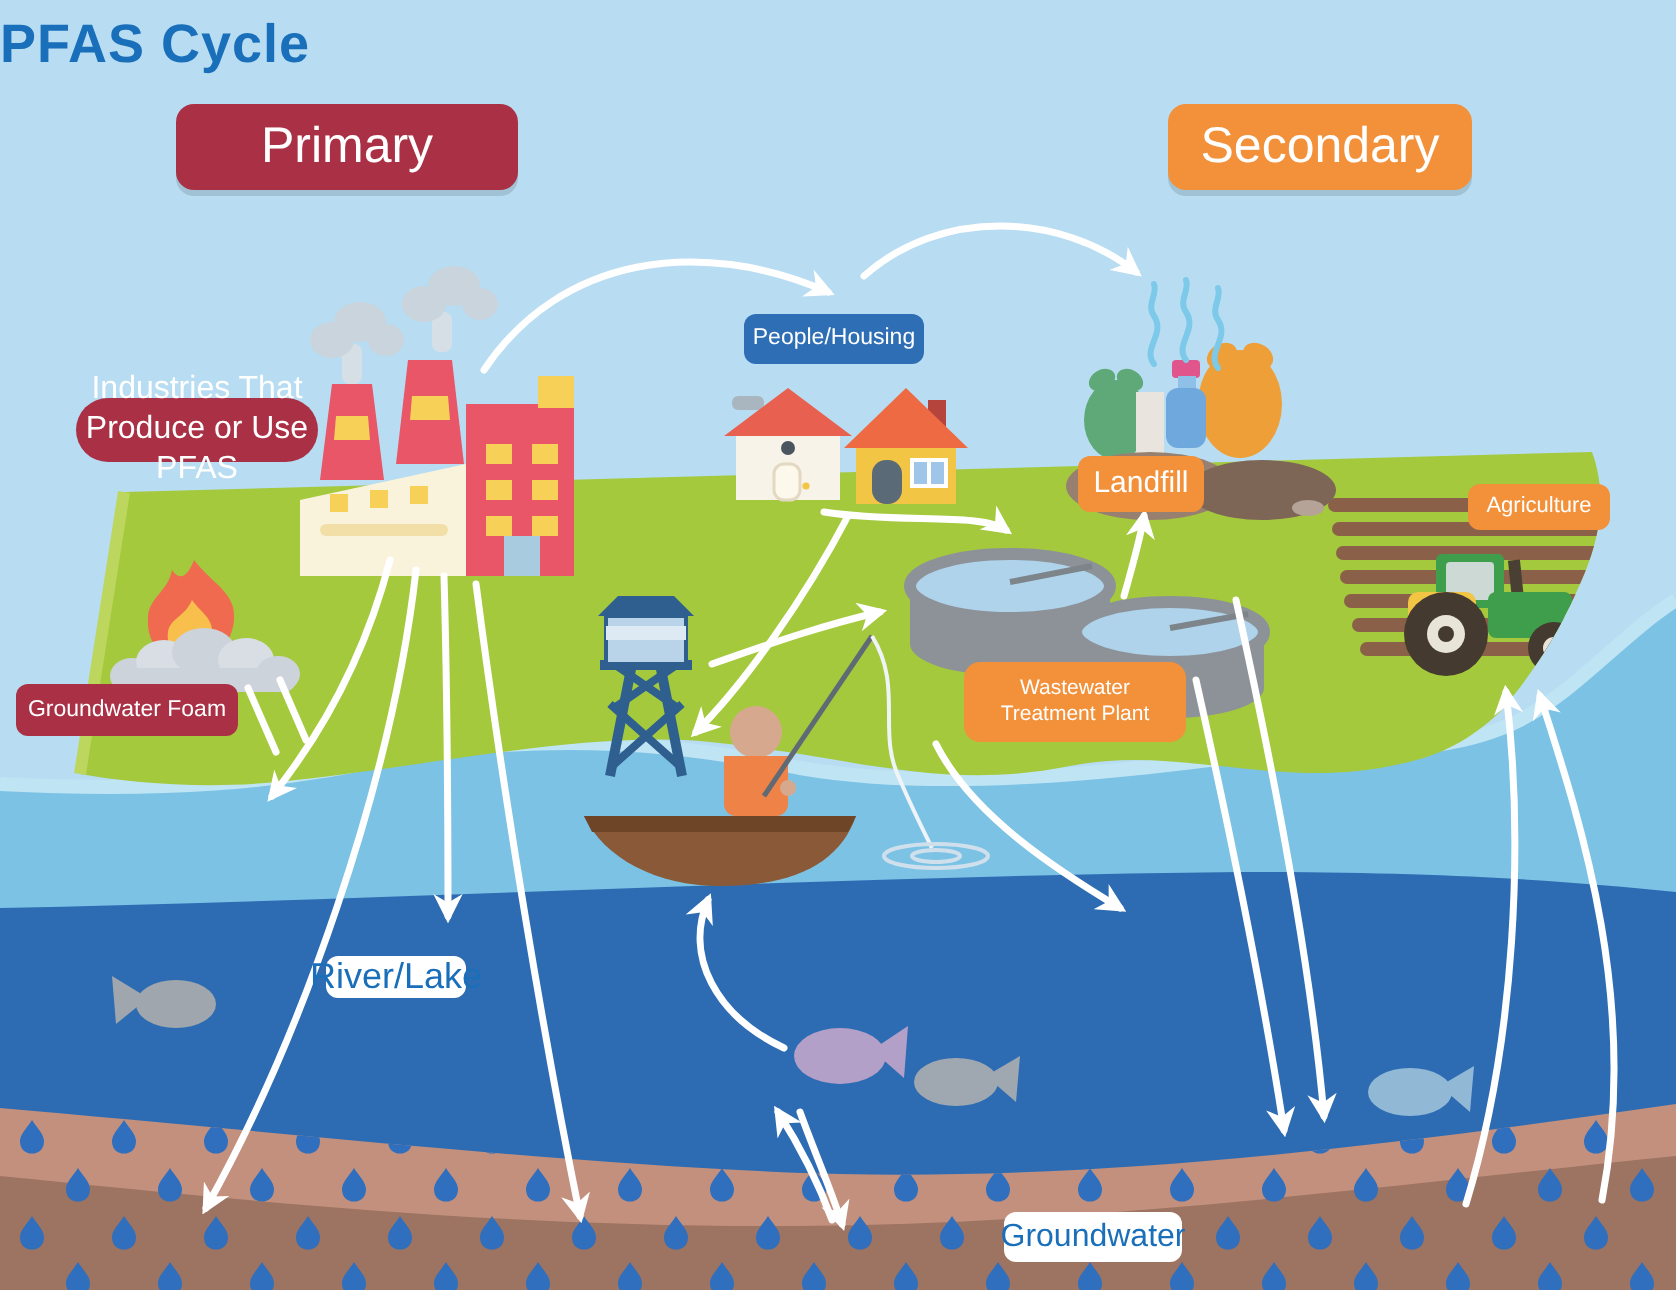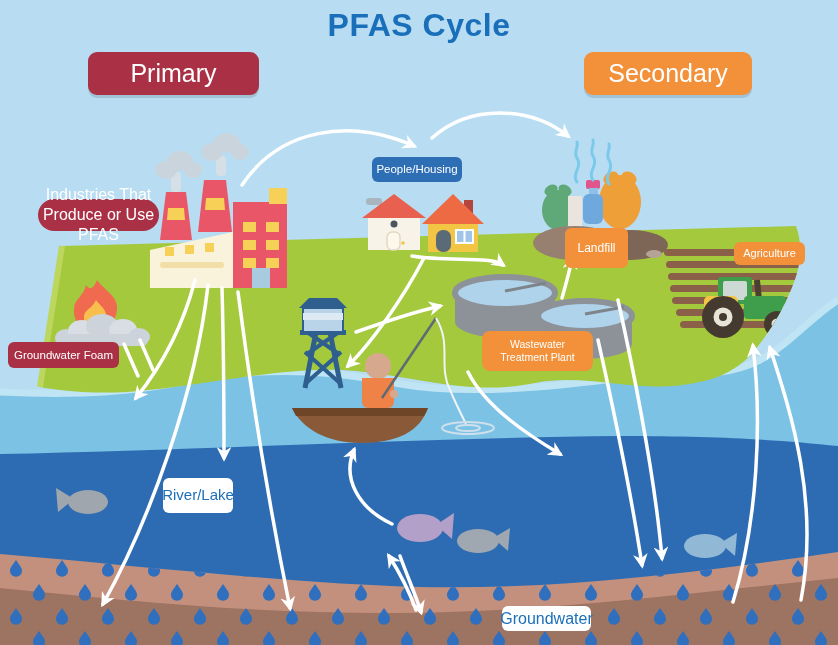--- a/index.html
+++ b/index.html
@@ -1,20 +1,20 @@
 <!DOCTYPE html>
 <html><head>
 <meta charset="utf-8">
 <style>
   html,body{margin:0;padding:0;background:#b8ddf2;}
   .scene{position:relative;width:838px;height:645px;overflow:hidden;
          font-family:"Liberation Sans",sans-serif;background:#b8ddf2;}
   .scene > svg{position:absolute;left:0;top:0;}
-  .title{position:absolute;top:7px;left:0;right:0;text-align:center;
-         font-size:32px;font-weight:bold;color:#1a6fba;letter-spacing:.5px;}
+  .title{position:absolute;top:7px;left:0;right:0;text-align:left;
+         font-size:27px;font-weight:bold;color:#1a6fba;letter-spacing:.5px;}
   .lbl{position:absolute;display:flex;align-items:center;justify-content:center;
        text-align:center;font-weight:normal;color:#fff;border-radius:6px;line-height:1.25;}
   .red{background:#aa3145;}
   .orange{background:#f2913a;}
   .blue{background:#2e6eb5;}
   .white{background:#ffffff;color:#1a6fba;}
   .big{font-size:25px;border-radius:9px;box-shadow:0 3px 0 rgba(0,0,0,.12);}
   .ar{stroke:#ffffff;stroke-width:3.5;fill:none;stroke-linecap:round;marker-end:url(#ah);}
   .mk{stroke:#ffffff;stroke-width:3.5;fill:none;stroke-linecap:round;}
   .steam{stroke:#7cc9e9;stroke-width:3;fill:none;stroke-linecap:round;}
@@ -304,24 +304,24 @@
     <path class="ar" d="M400,556 C408,578 416,596 421,612"></path>
     <path class="ar" d="M424,258 C402,300 372,342 348,366"></path>
     <path class="mk" d="M124,344 L138,376"></path>
     <path class="mk" d="M140,340 L153,370"></path>
   </g>
 </svg>
 
 <div class="title">PFAS Cycle</div>
 
 <div class="lbl red big" style="left:88px;top:52px;width:171px;height:43px;">Primary</div>
-<div class="lbl orange big" style="left:584px;top:52px;width:168px;height:43px;">Secondary</div>
+<div class="lbl orange big" style="left:584px;top:52px;width:152px;height:43px;">Secondary</div>
 
 <div class="lbl red" style="left:38px;top:199px;width:121px;height:32px;font-size:16px;border-radius:16px;padding:0 4px;box-sizing:border-box;">Industries That Produce or Use PFAS</div>
 <div class="lbl red" style="left:8px;top:342px;width:111px;height:26px;font-size:11.5px;">Groundwater Foam</div>
 <div class="lbl blue" style="left:372px;top:157px;width:90px;height:25px;font-size:11.5px;">People/Housing</div>
-<div class="lbl orange" style="left:565px;top:228px;width:63px;height:40px;font-size:12px;">Landfill</div>
+<div class="lbl orange" style="left:539px;top:228px;width:63px;height:28px;font-size:15px;">Landfill</div>
 <div class="lbl orange" style="left:734px;top:242px;width:71px;height:23px;font-size:11px;text-align:center;">Agriculture</div>
 <div class="lbl orange" style="left:482px;top:331px;width:111px;height:40px;font-size:10.5px;border-radius:8px;padding:0 6px;box-sizing:border-box;">Wastewater Treatment Plant</div>
-<div class="lbl white" style="left:163px;top:478px;width:70px;height:35px;font-size:15px;">River/Lake</div>
+<div class="lbl white" style="left:163px;top:478px;width:70px;height:21px;font-size:18px;">River/Lake</div>
 <div class="lbl white" style="left:502px;top:606px;width:89px;height:25px;font-size:16px;">Groundwater</div>
 
 </div>
 
 </body></html>

